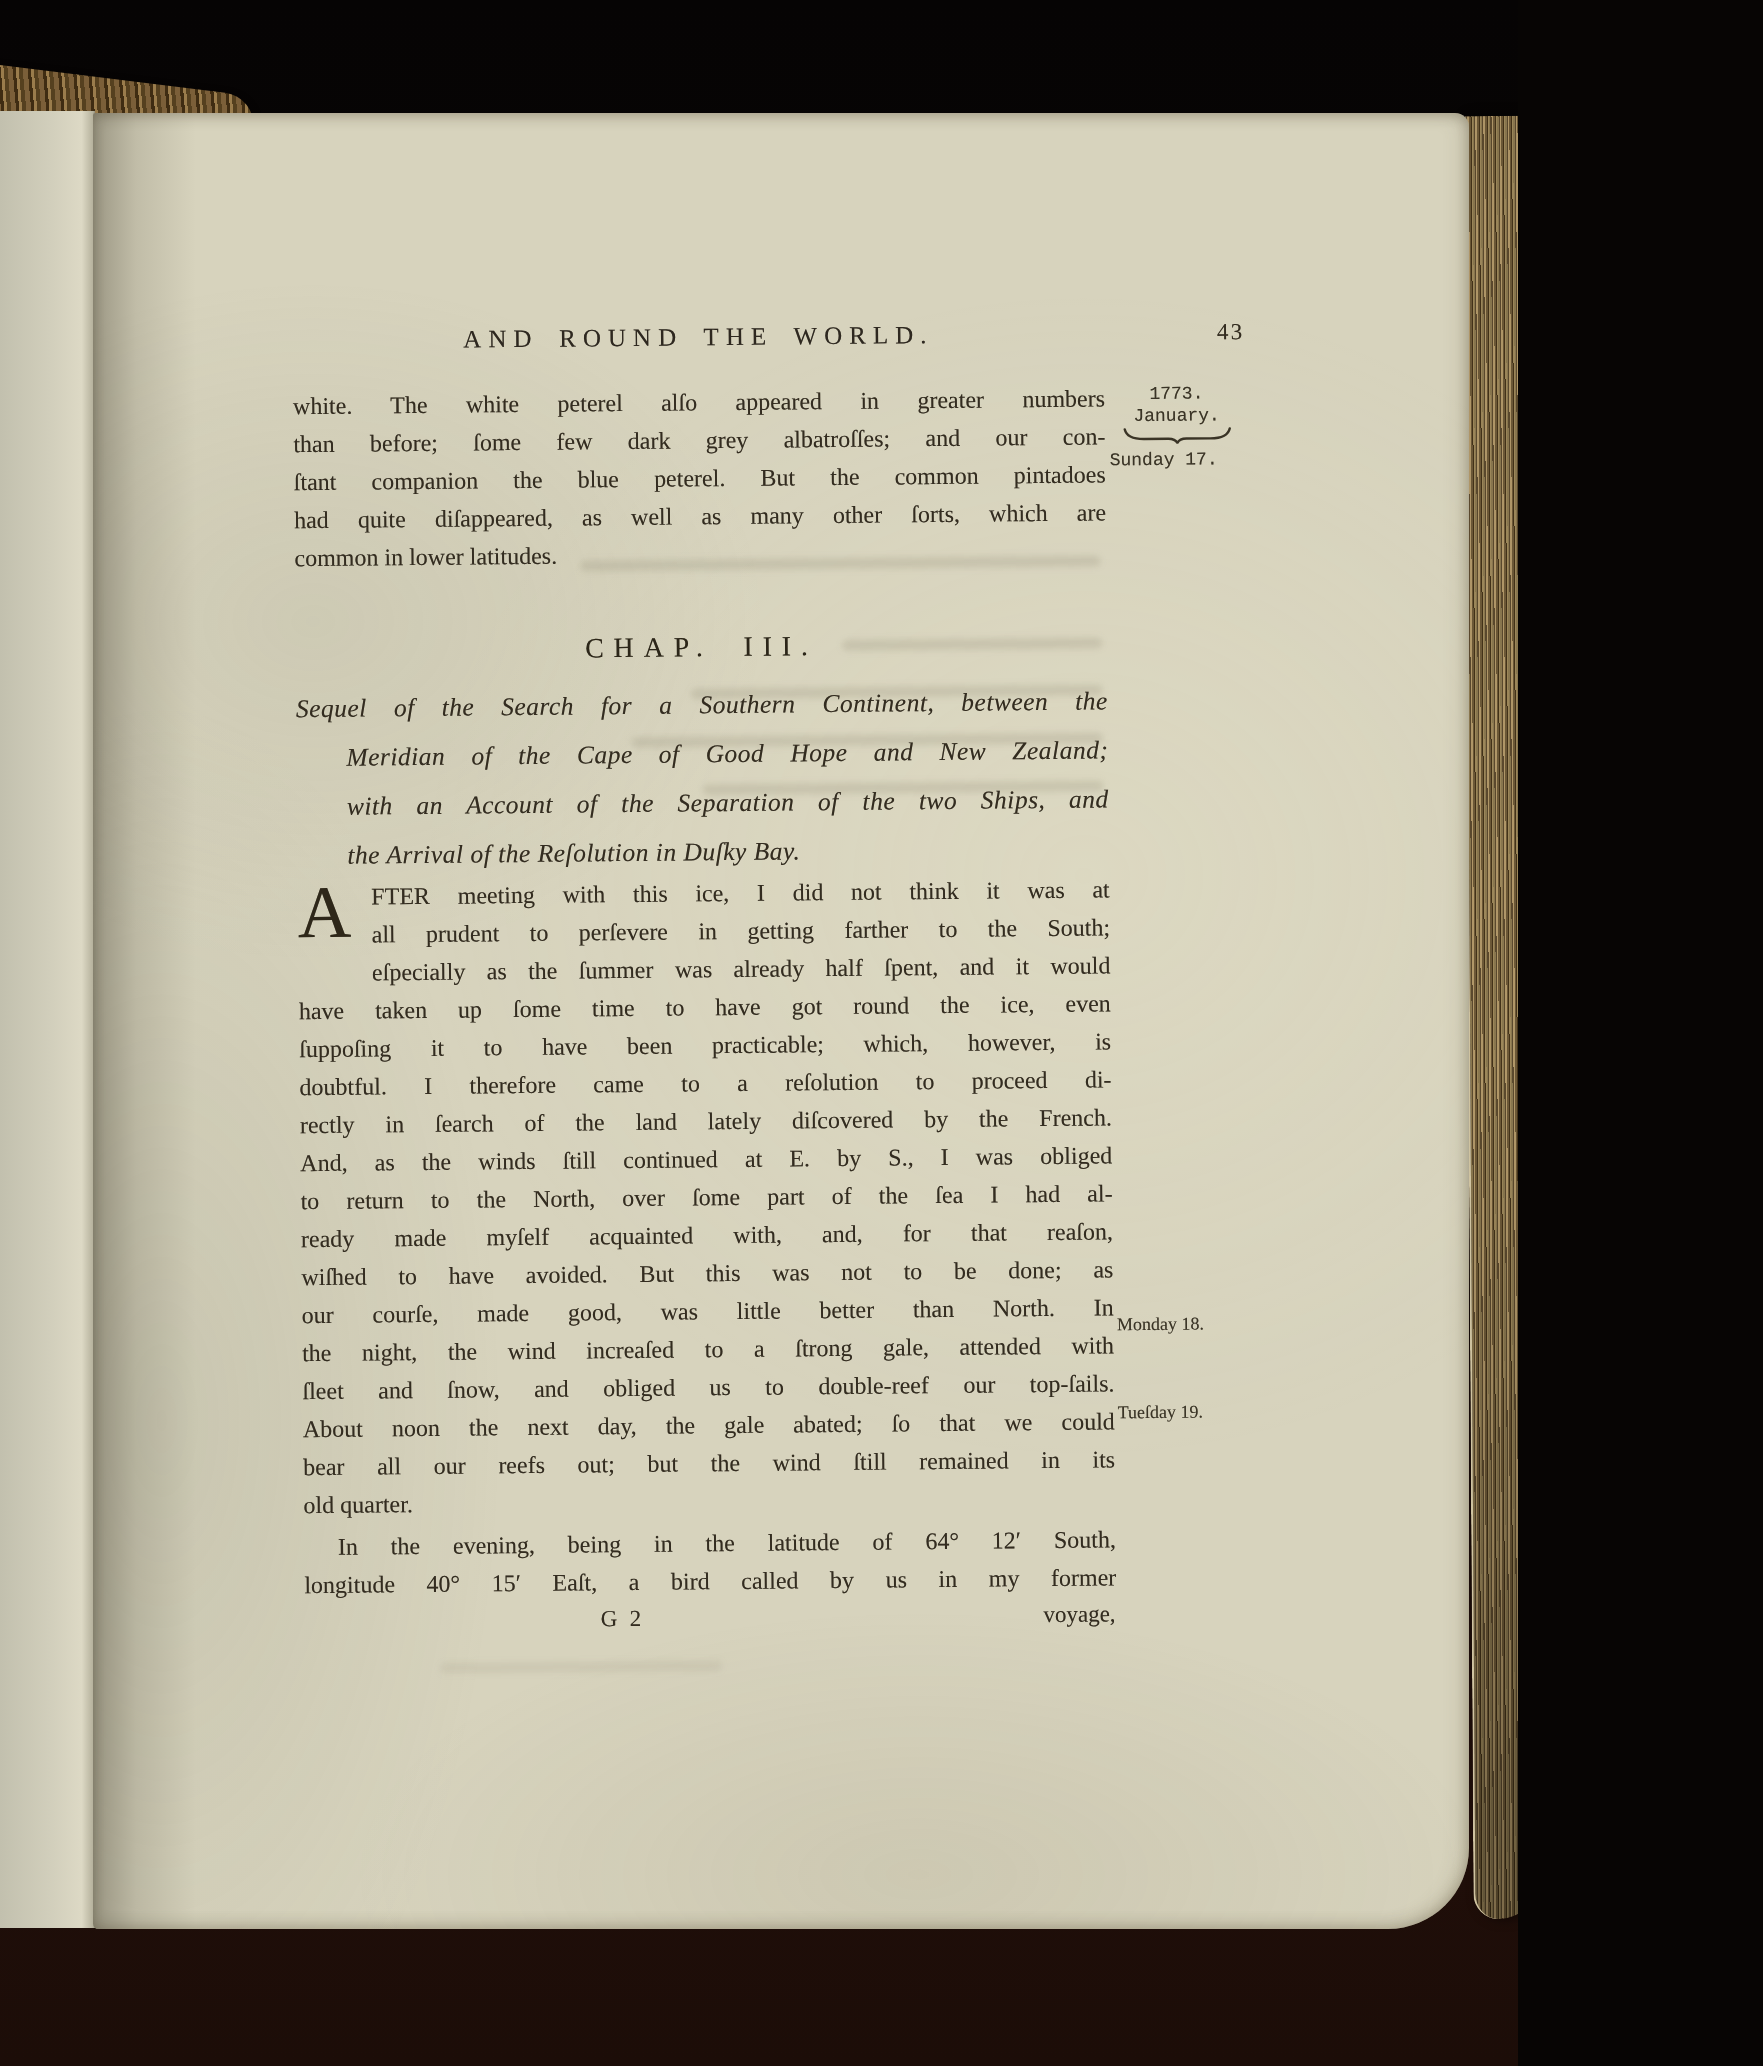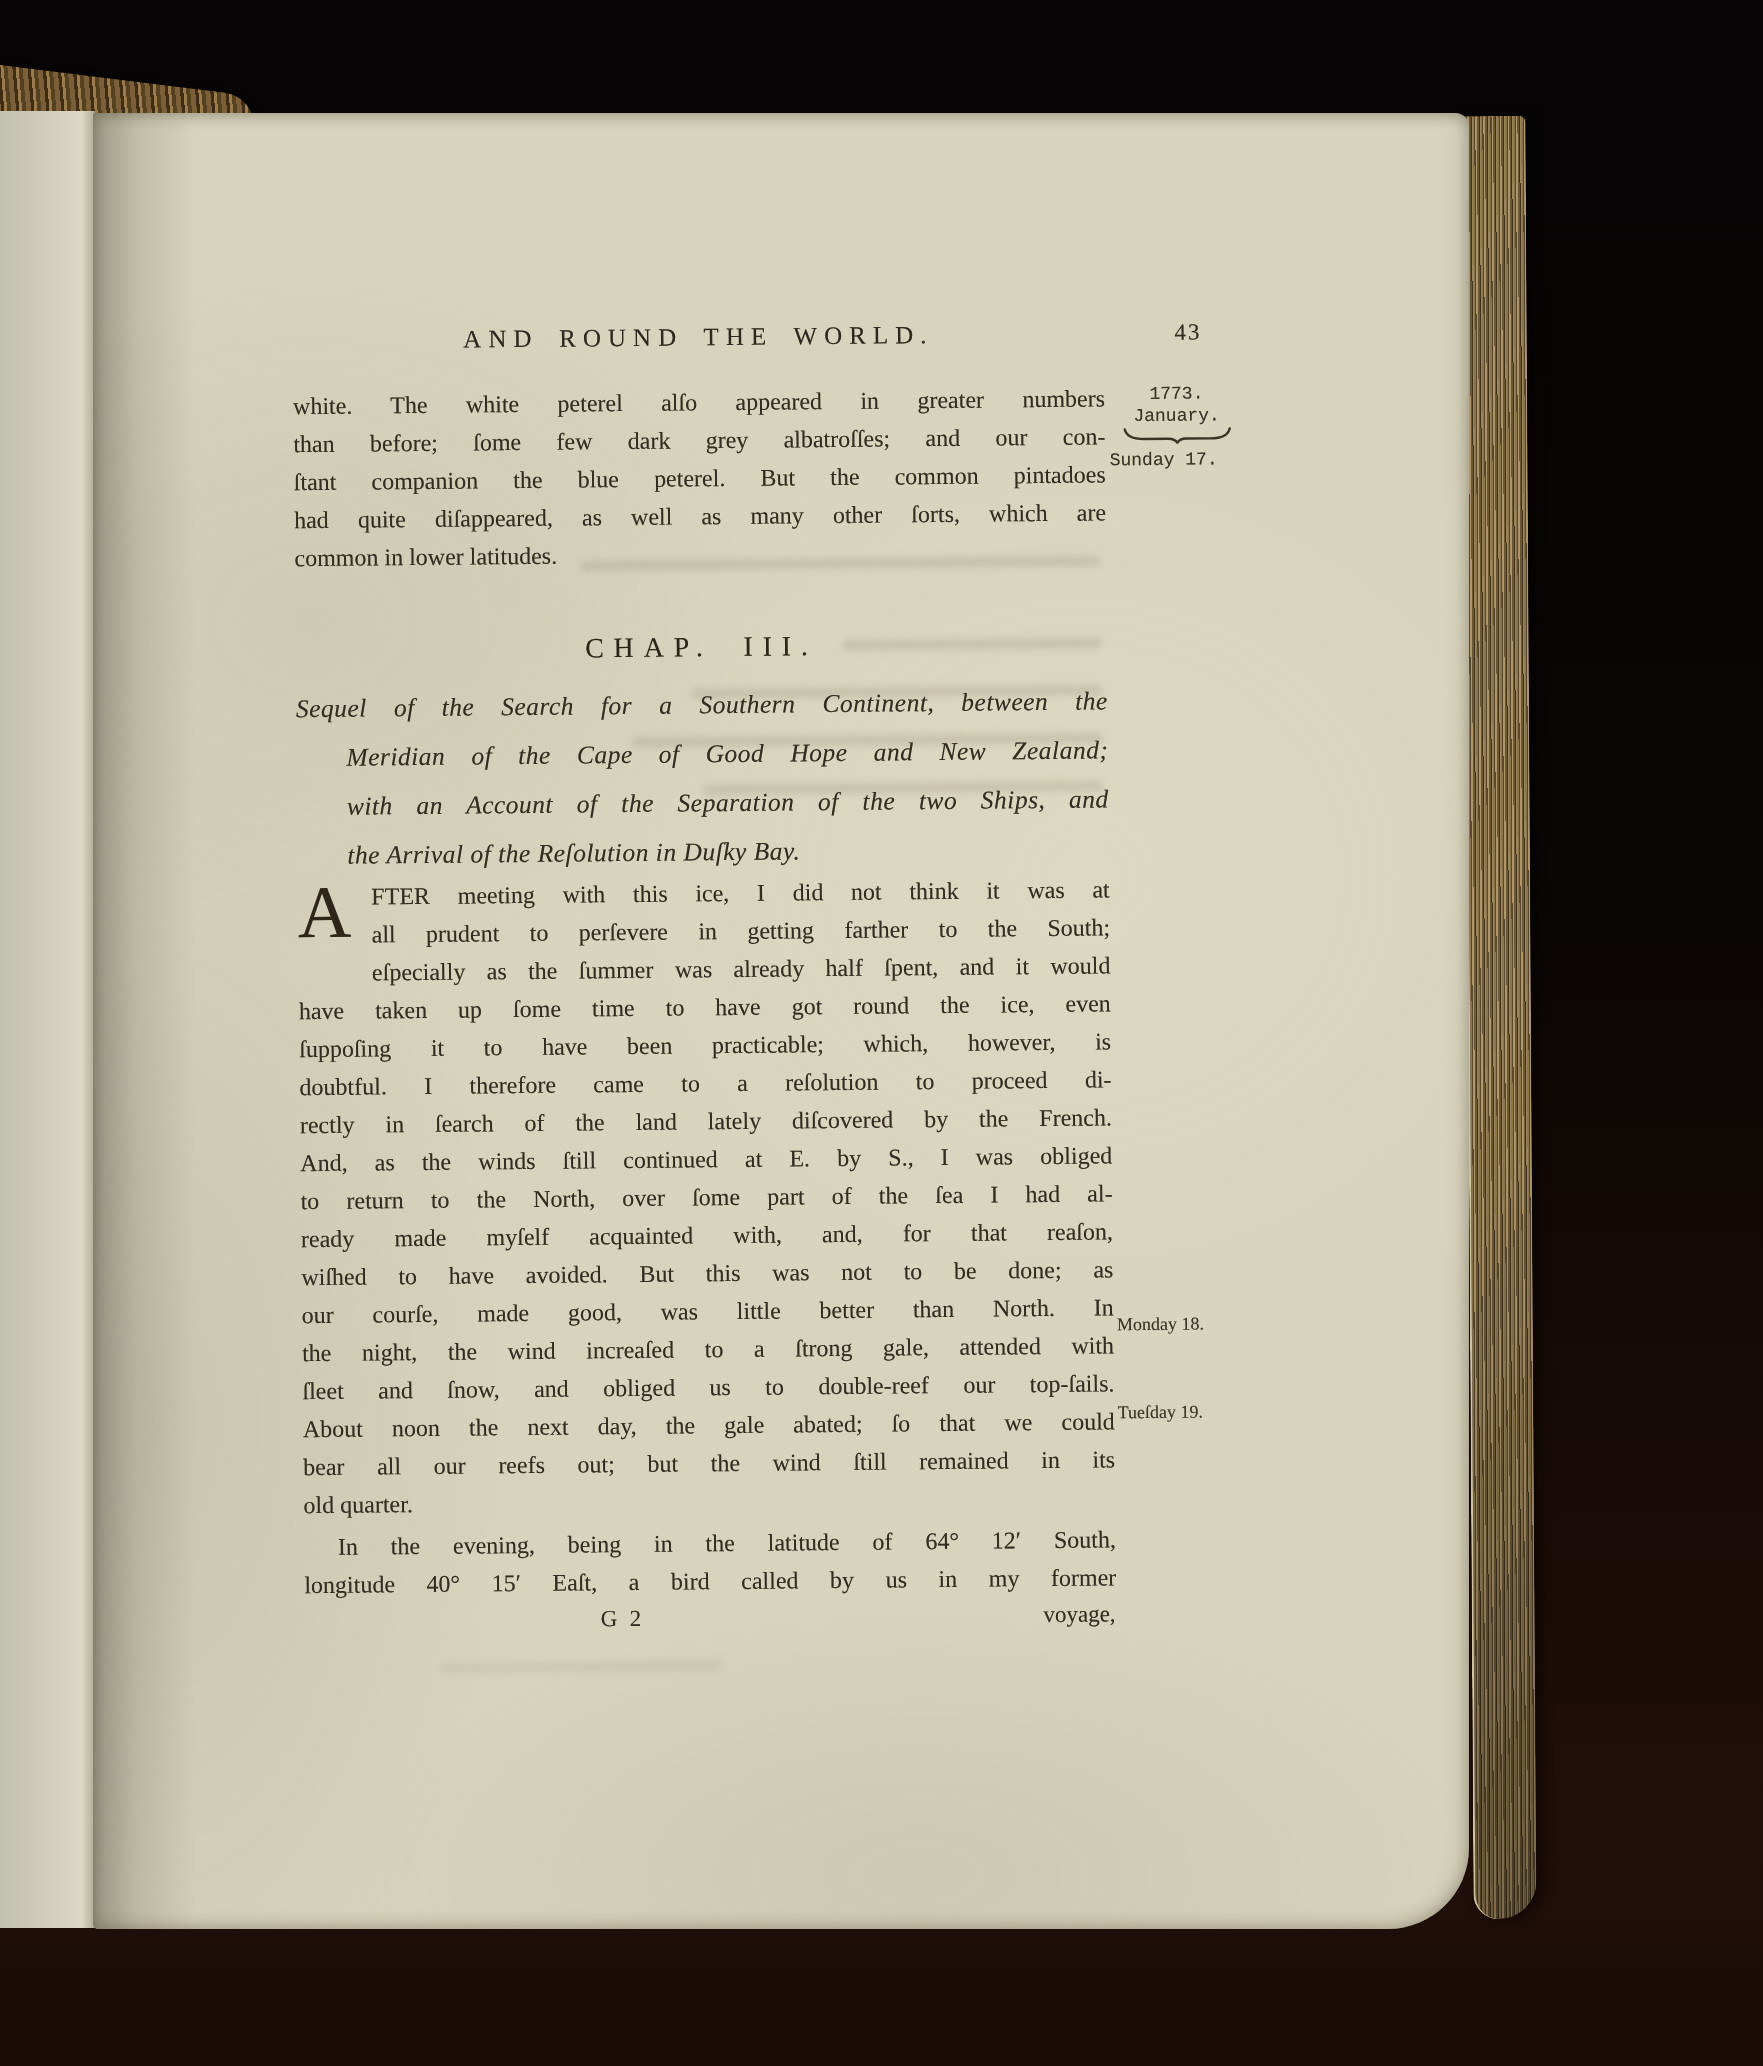--- a/index.html
+++ b/index.html
@@ -1,18 +1,18 @@
 <!DOCTYPE html>
 <html style="font-size:8.7px"><head>
 <meta charset="utf-8">
 <style>
   html,body{margin:0;padding:0;background:#070504;}
   .scene{
     position:relative;
-    width:1763px;height:2066px;
+    width:1518px;height:2066px;
     overflow:hidden;
     background:linear-gradient(180deg,#060404 0%,#090605 42%,#170b07 68%,#200e09 88%,#1c0d08 100%);
     font-family:"Liberation Serif","DejaVu Serif",serif;
   }
   
   .spine-band{
     position:absolute;left:-16.3px;top:80px;width:271px;height:54px;
     background:repeating-linear-gradient(78deg,#7b5f39 0 4.9px,#3f2c12 4.9px 8.1px,#9a7c4c 8.1px 11px,#55401f 11px 15px);
     border-radius:9.8px 33px 22px 16.3px;
     transform:rotate(7deg);
@@ -61,21 +61,21 @@
   
   .content{
     position:absolute;inset:0;z-index:4;
     transform:rotate(-.55deg);transform-origin:732px 1030px;
     color:#332c20;
   }
   .content .abs{position:absolute;}
   .printed{text-shadow:0 0 0.5px rgba(51,44,32,.4);}
 
   .running-title{left:299px;top:323px;width:812px;text-align:center;font-size:25px;letter-spacing:7px;word-spacing:7.6px;color:#2e2820;}
-  .page-num{left:1181px;top:324px;width:70px;text-align:left;font-size:23px;letter-spacing:2.2px;}
+  .page-num{left:1181px;top:324px;width:70px;text-align:right;font-size:23px;letter-spacing:2.2px;}
 
   .note-block{left:1114px;width:137px;font-size:18px;line-height:22px;color:#3a3426;}
   .nb1{top:387px;text-align:center;font-family:Liberation Mono, monospace;}
   .nb1 .day{text-align:left;margin-top:4.3px;padding-left:1.1px;}
   .brace-wrap{height:18.4px;margin-top:-1.1px;}
   .note-monday{top:1317px;}
   .note-tuesday{top:1405px;}
 
   .textcol{left:299px;width:812px;font-size:24px;}
   .tline{text-align:justify;text-align-last:justify;}

